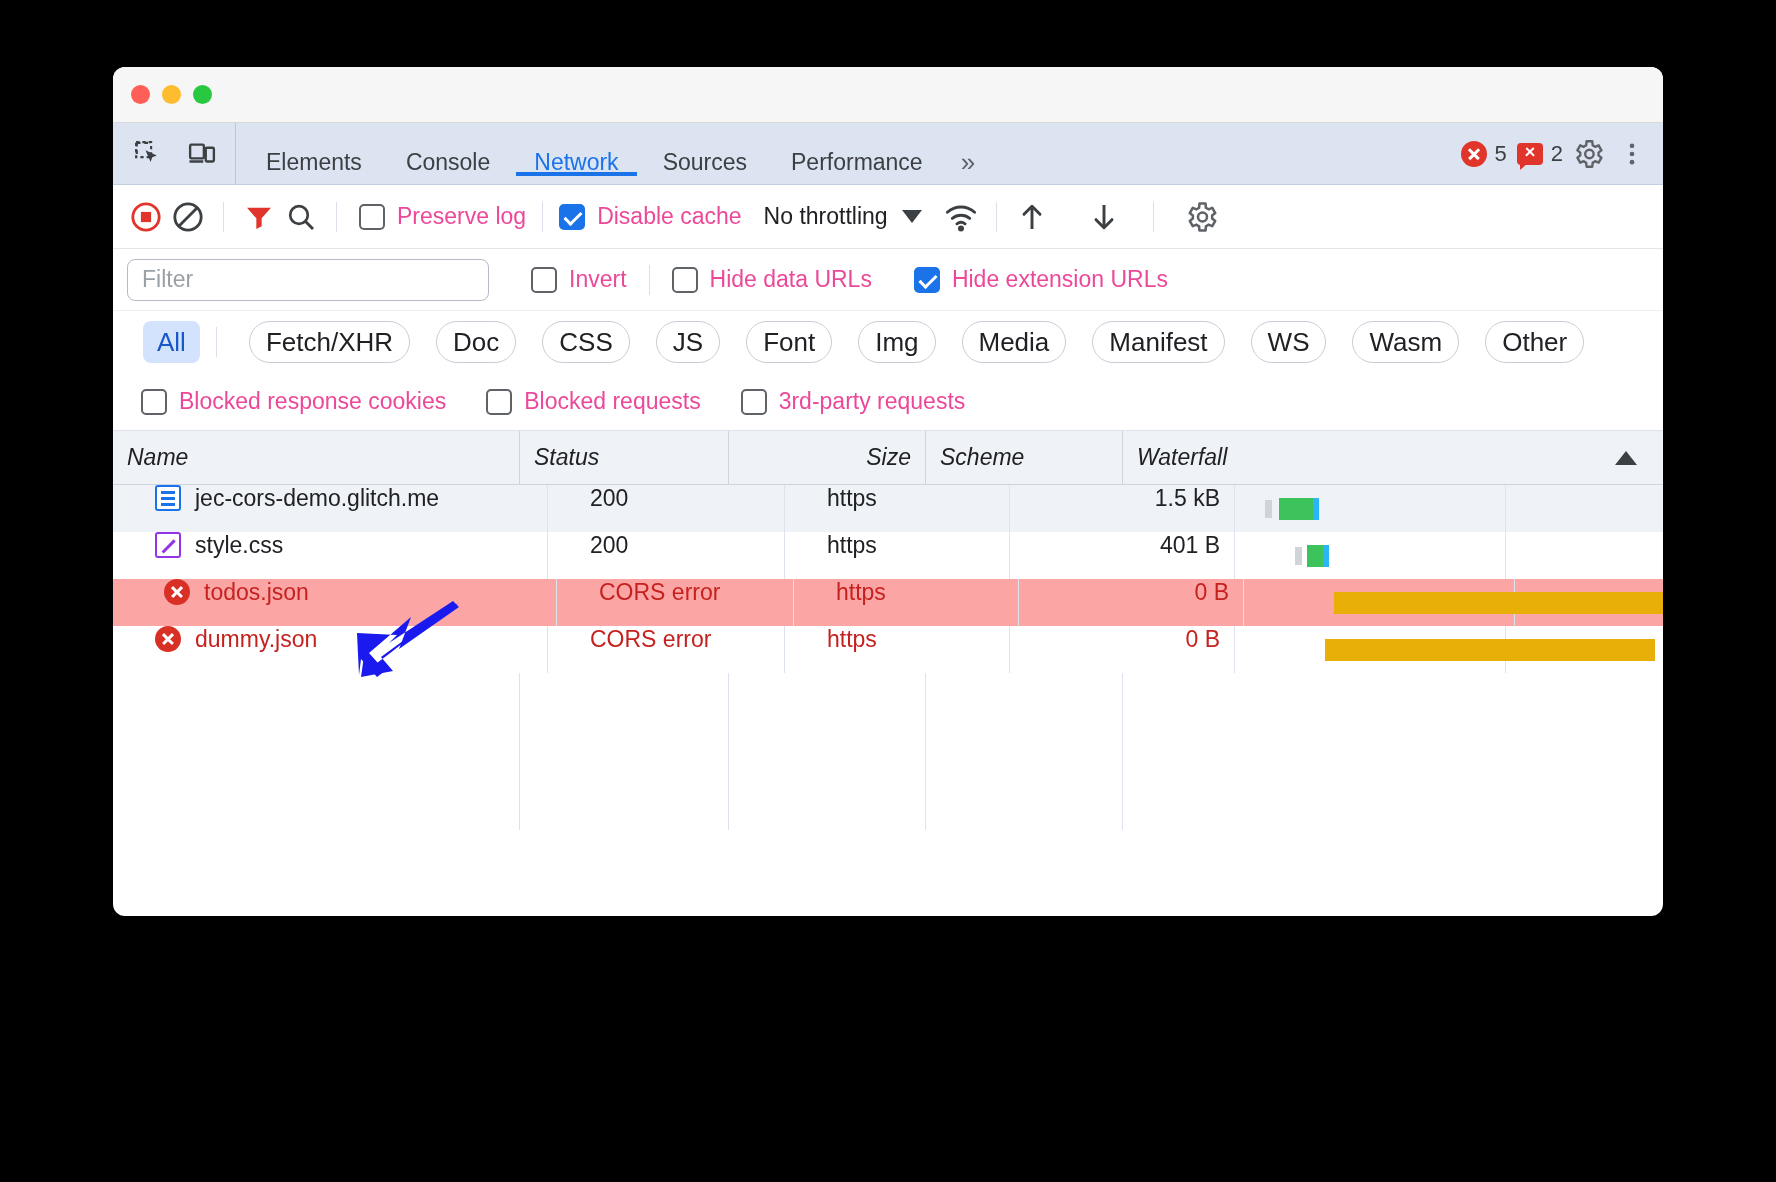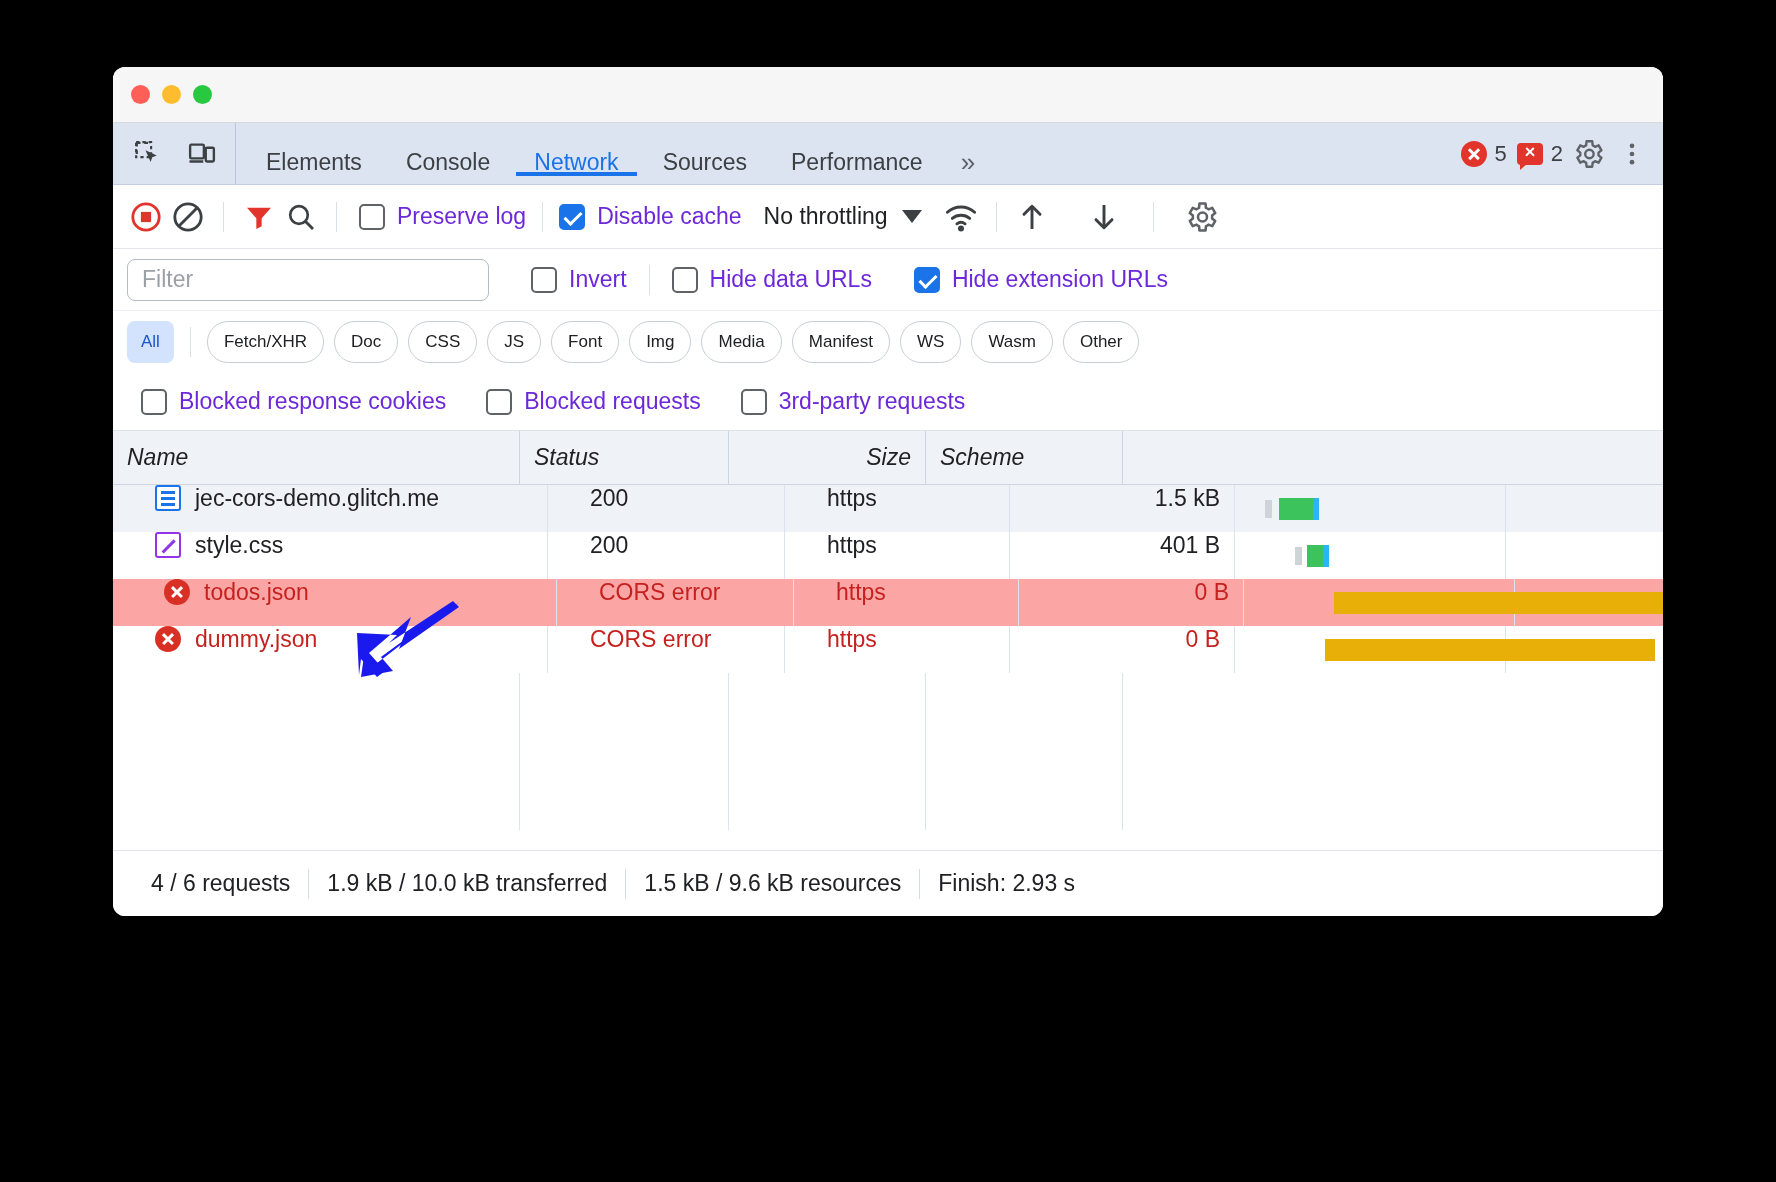--- a/index.html
+++ b/index.html
@@ -143,21 +143,21 @@
   }
   .cbox.checked::after {
     content: "";
     position: absolute;
     left: 7px; top: 2px;
     width: 7px; height: 14px;
     border: solid #fff;
     border-width: 0 3px 3px 0;
     transform: rotate(45deg);
   }
-  .cb-label { font-size: 23px; color: #6d28d9; white-space: nowrap; }
+  .cb-label { font-size: 23px; color: #ec4899; white-space: nowrap; }
   .throttle {
     display: flex; align-items: center; gap: 14px;
     font-size: 23px; color: #202124; cursor: pointer;
     margin-left: 18px;
   }
   .caret-down {
     width: 0; height: 0;
     border-left: 10px solid transparent;
     border-right: 10px solid transparent;
     border-top: 13px solid #3c4043;
@@ -192,25 +192,26 @@
     padding: 0 14px;
     gap: 10px;
     background: #fff;
   }
   .pill {
     height: 42px;
     padding: 0 16px;
     display: flex; align-items: center;
     border: 1.6px solid #c9ced6;
     border-radius: 21px;
-    font-size: 17px;
+    font-size: 26px;
     color: #202124;
     background: #fff;
     cursor: pointer;
     white-space: nowrap;
+    margin-left: 16px;
   }
   .pill.all {
     border: none;
     background: #d3e3fd;
     color: #1a57c9;
     border-radius: 8px;
     padding: 0 14px;
   }
   .pill-sep { width: 1px; height: 30px; background: #dbe0e8; margin: 0 6px; }
 
@@ -549,20 +550,24 @@
       <span class="cb-label">3rd-party requests</span>
     </div>
   </div>
 
   <div class="table-wrap">
     <div class="thead">
       <div class="th col-name">Name</div>
       <div class="th col-status">Status</div>
       <div class="th col-size">Size</div>
       <div class="th col-scheme">Scheme</div>
+      <div class="th col-wf">
+        <span>Waterfall</span>
+        <span class="sort-tri"></span>
+      </div>
     </div>
 
     <div class="tbody">
 
       <div class="trow alt">
         <div class="td col-name">
           <span class="row-icon ic-doc"></span>
           <span>jec-cors-demo.glitch.me</span>
         </div>
         <div class="td col-status">200</div>
@@ -639,28 +644,19 @@
       <div style="position:absolute; top:188px; left:0; right:0; bottom:0; display:flex; pointer-events:none;">
         <div style="width:407px; border-right:1px solid #dde3ec;"></div>
         <div style="width:209px; border-right:1px solid #dde3ec;"></div>
         <div style="width:197px; border-right:1px solid #dde3ec;"></div>
         <div style="width:197px; border-right:1px solid #dde3ec;"></div>
         <div style="flex:1;"></div>
       </div>
     </div>
   </div>
 
-  <div class="statusbar">
-    <div class="st-item">4 / 6 requests</div>
-    <div class="st-sep"></div>
-    <div class="st-item">1.9 kB / 10.0 kB transferred</div>
-    <div class="st-sep"></div>
-    <div class="st-item">1.5 kB / 9.6 kB resources</div>
-    <div class="st-sep"></div>
-    <div class="st-item">Finish: 2.93 s</div>
-  </div>
 
 </div>
 
 <svg id="anno-arrow" width="110" height="90" viewBox="0 0 110 90">
   <path d="M104 10 L44 52 L56 20 L14 56 L30 74 L22 80 L6 62 L4 78 L2 36 L42 38 L34 46 L98 4 Z" fill="#1a1aee"></path>
   <path d="M100 8 C70 28 46 48 22 66 L10 52 L6 80 L38 74 L26 60 C50 42 76 24 104 6 Z" fill="#1a1aee"></path>
 </svg>
 
 </body></html>

